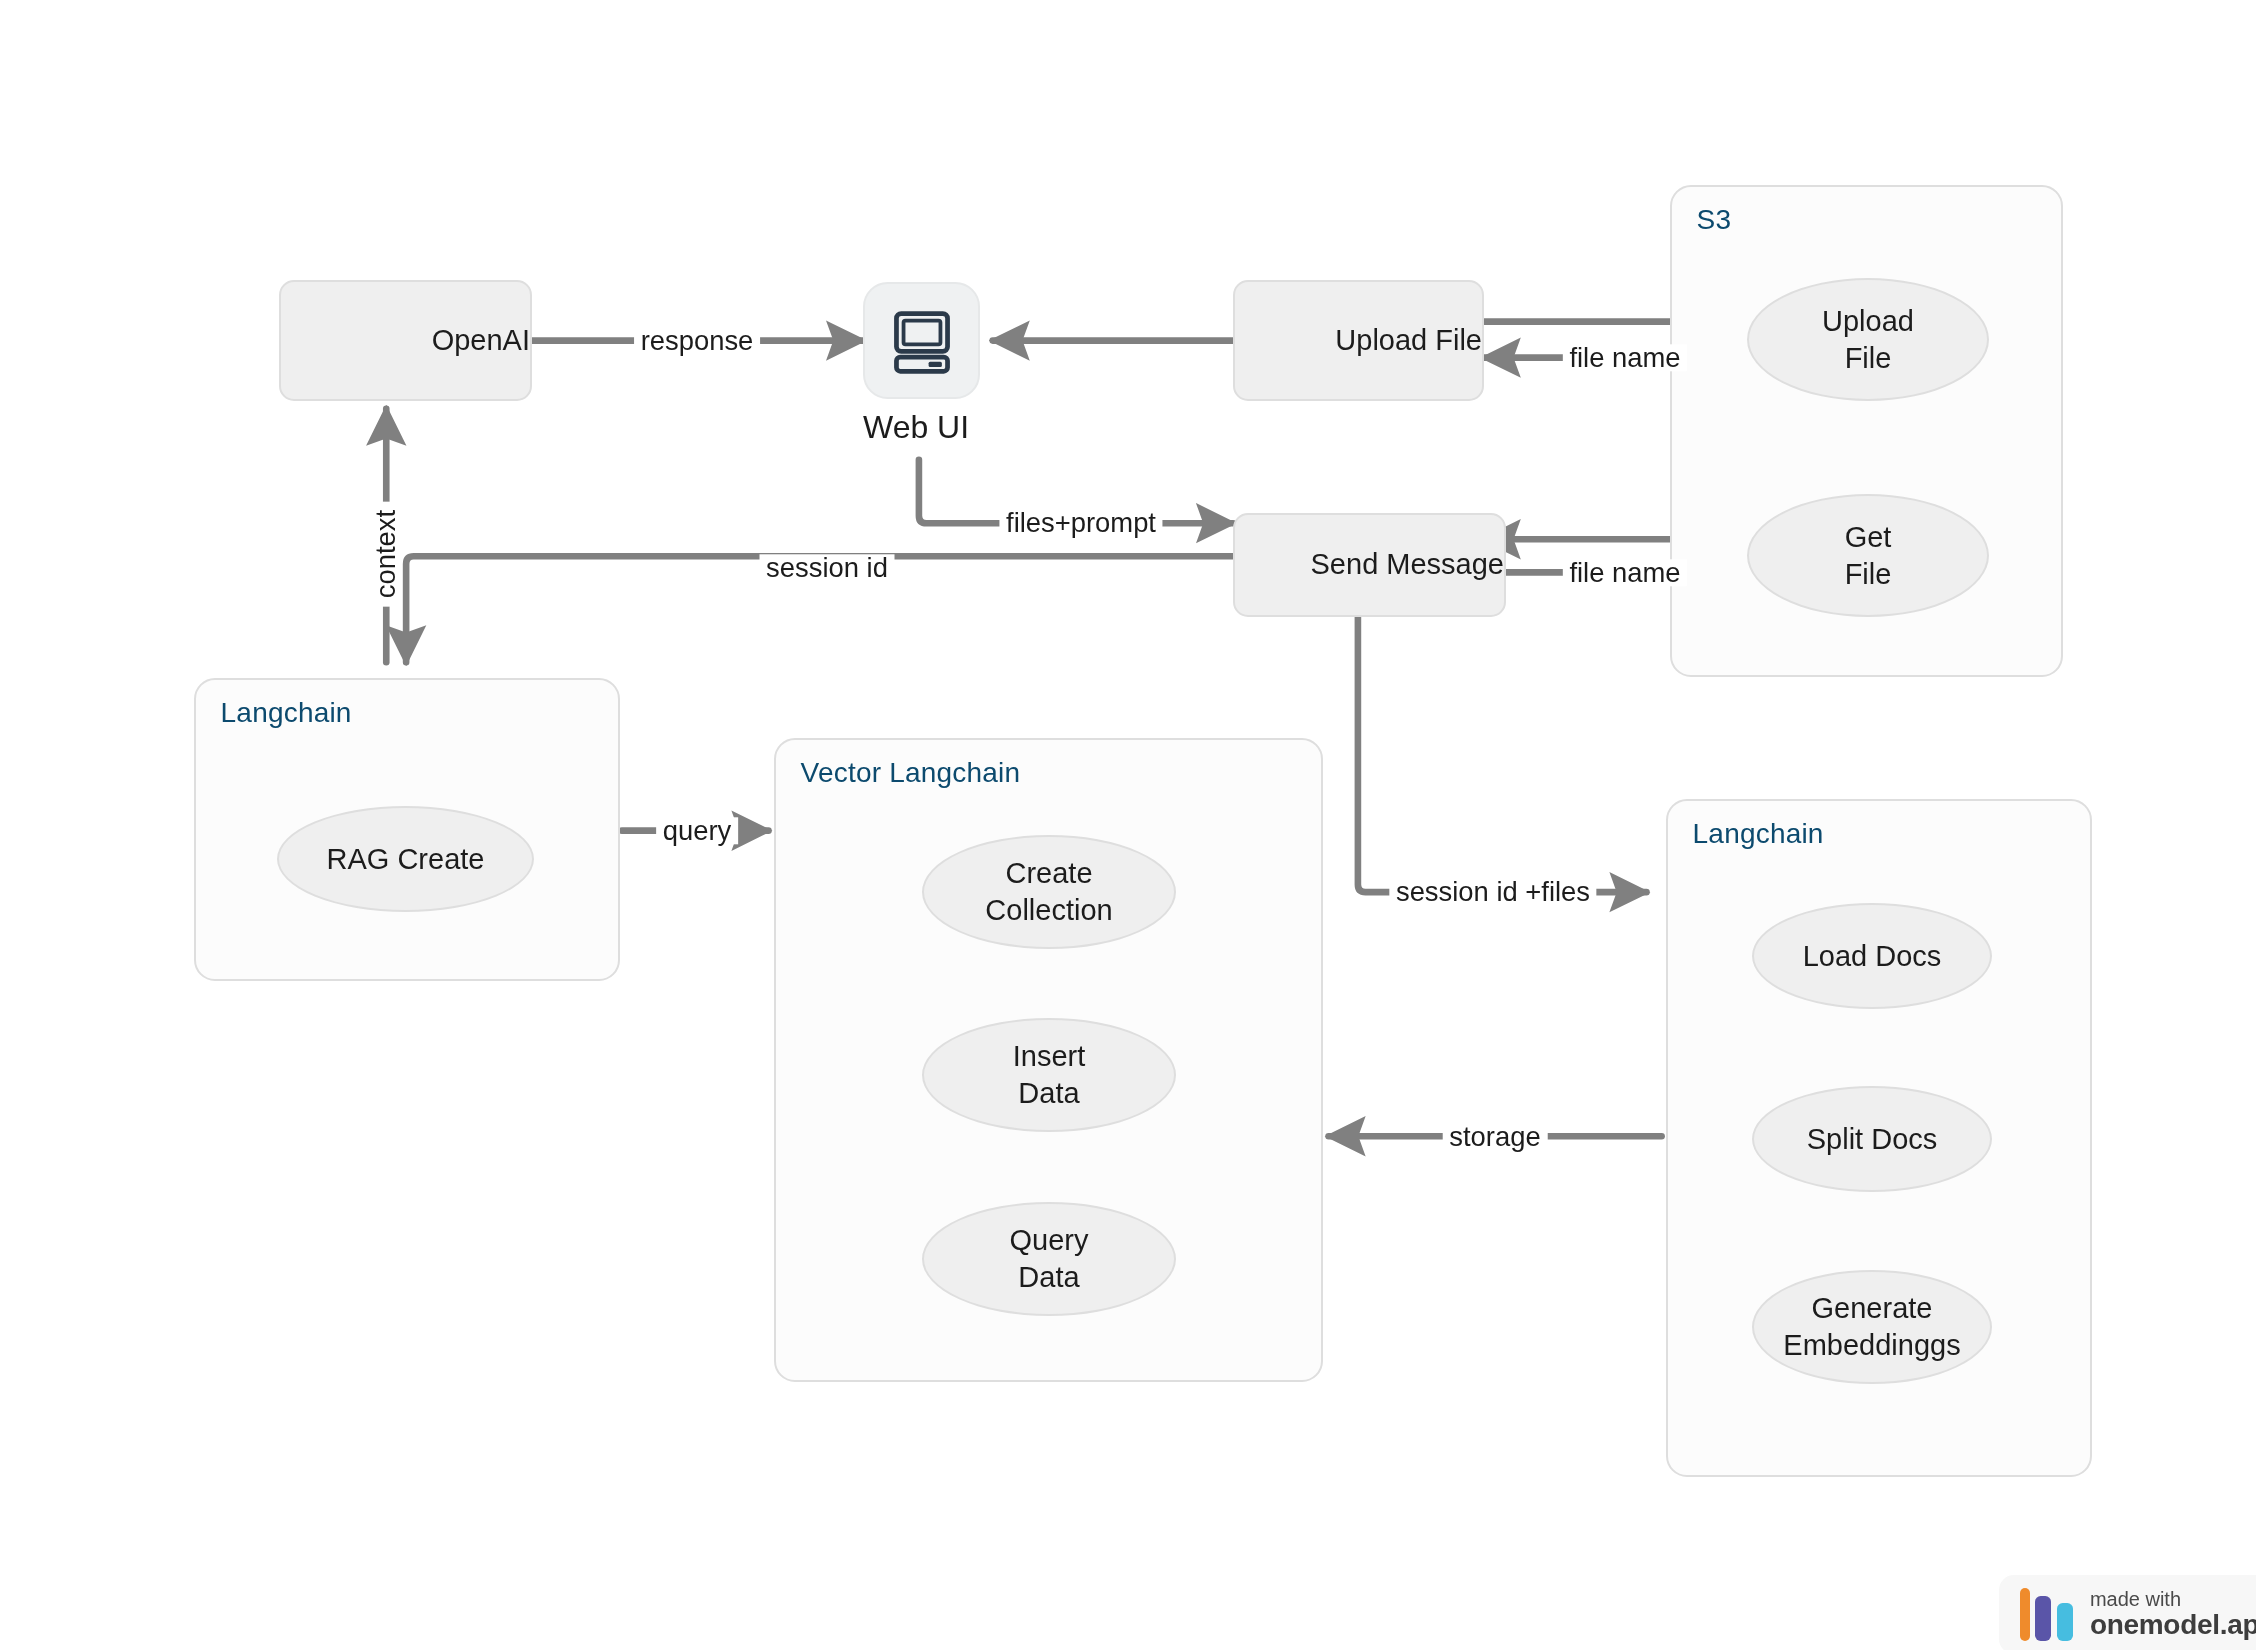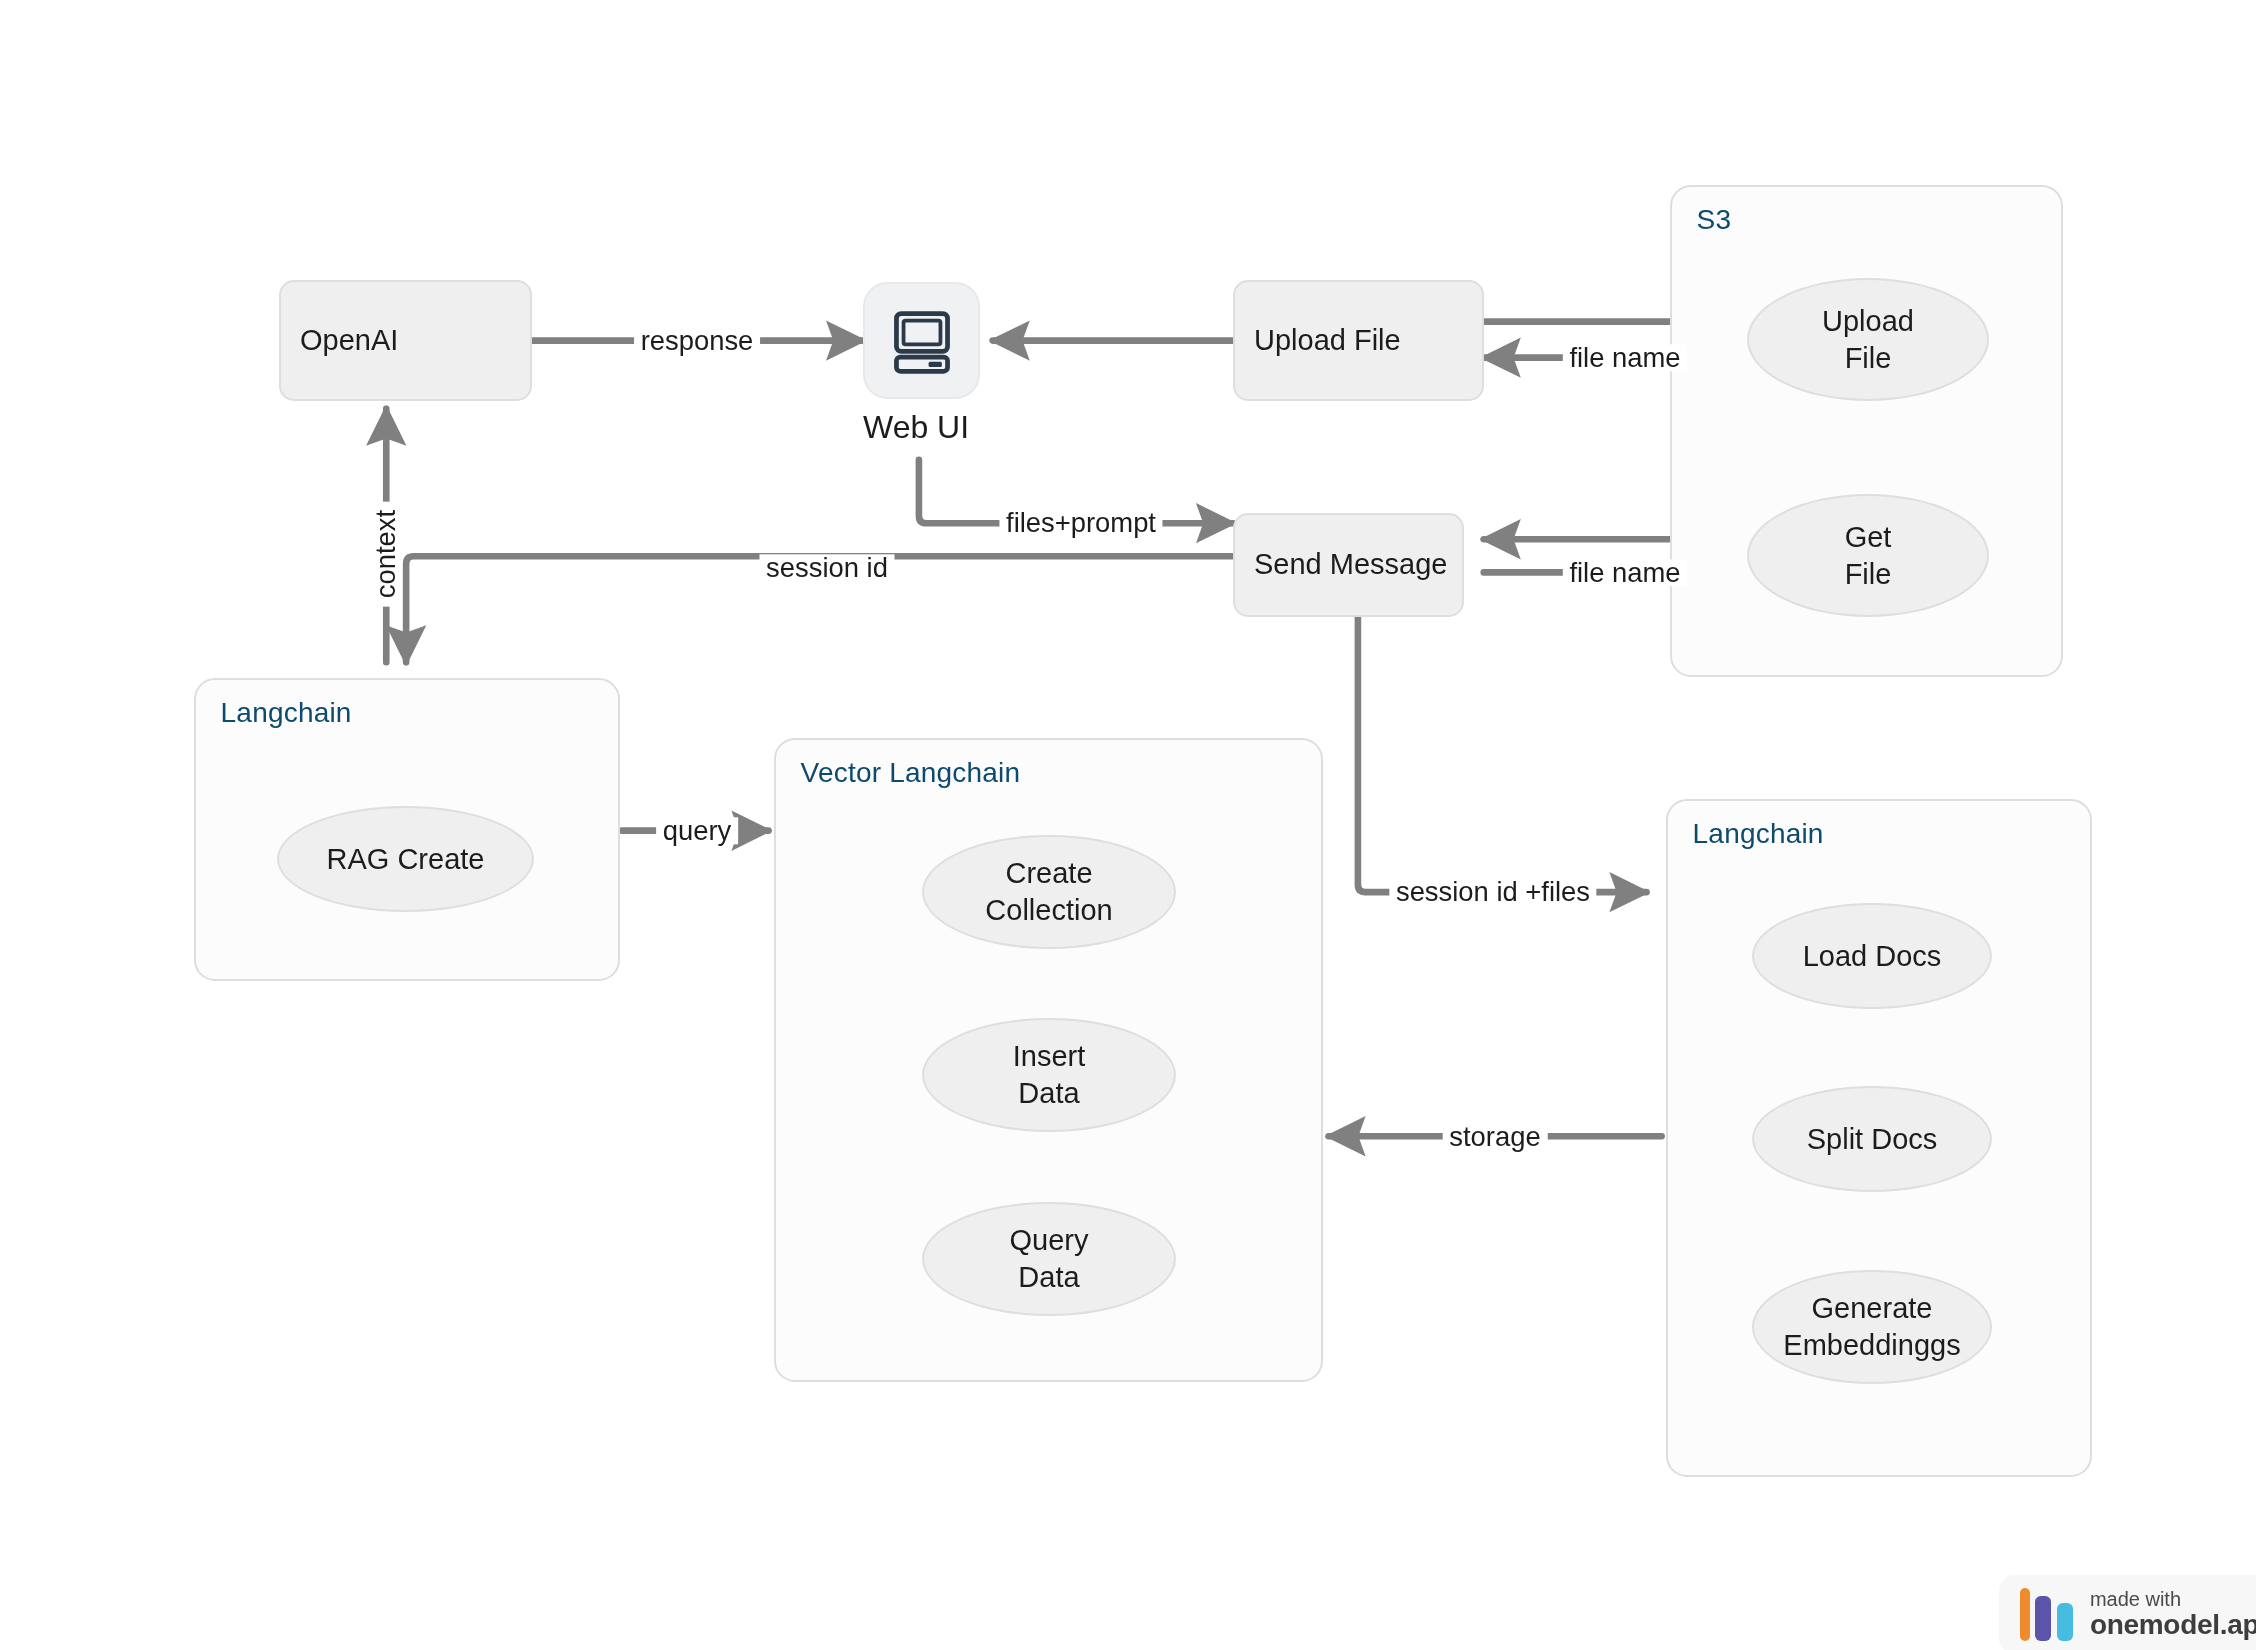--- a/index.html
+++ b/index.html
@@ -48,21 +48,21 @@
 
   
   .node-box {
     position: absolute;
     box-sizing: border-box;
     background: #efefef;
     border: 2.8px solid #dedede;
     border-radius: 15px;
     display: flex;
     align-items: center;
-    justify-content: flex-start;
+    justify-content: flex-end;
     text-align: center;
     color: #1c1c1c;
     font-size: 29px;
     line-height: 1.22;
     padding-left: 19px;
   }
 
   
   .node-ellipse {
     position: absolute;
@@ -197,21 +197,21 @@
   </div>
 
   <div class="node-box" style="left:279px; top:280px; width:253px; height:121px;">
     <span>OpenAI</span>
   </div>
 
   <div class="node-box" style="left:1233px; top:280px; width:251px; height:121px;">
     <span>Upload File</span>
   </div>
 
-  <div class="node-box" style="left:1233px; top:513px; width:231px; height:104px;">
+  <div class="node-box" style="left:1233px; top:513px; width:273px; height:104px;">
     <span>Send Message</span>
   </div>
 
   <div class="icon-node" style="left:863px; top:282px; width:117px; height:117px;">
     <span>
       <svg width="70" height="70" viewBox="0 0 74 74" xmlns="http://www.w3.org/2000/svg">
         <rect x="10" y="8" width="54" height="40" rx="5" ry="5" fill="none" stroke="#2b3a4a" stroke-width="5"></rect>
         <rect x="17.5" y="15.5" width="39" height="25" rx="2" ry="2" fill="none" stroke="#2b3a4a" stroke-width="4"></rect>
         <rect x="10" y="54" width="54" height="15" rx="4" ry="4" fill="none" stroke="#2b3a4a" stroke-width="5"></rect>
         <rect x="44" y="59" width="14" height="5.5" rx="1.6" ry="1.6" fill="#2b3a4a"></rect>

